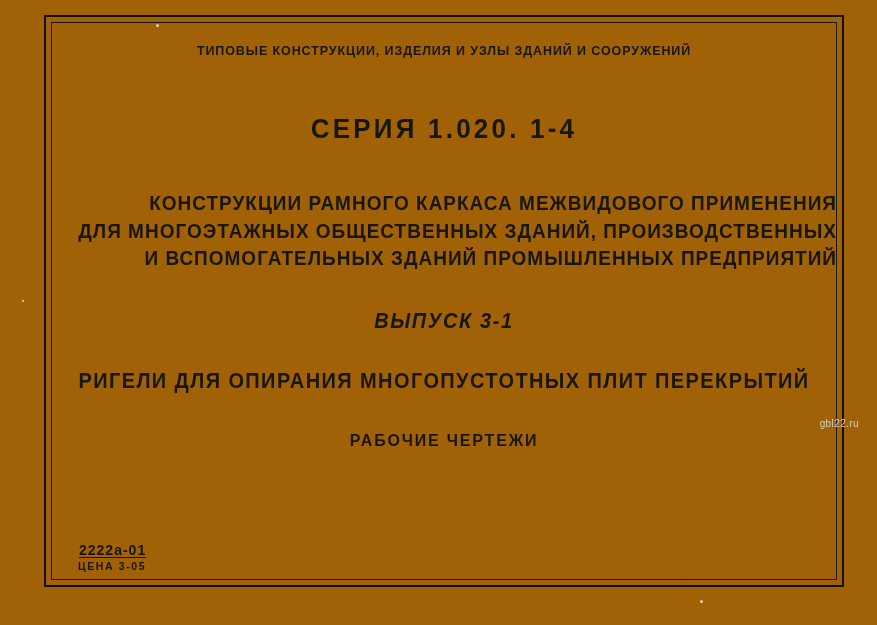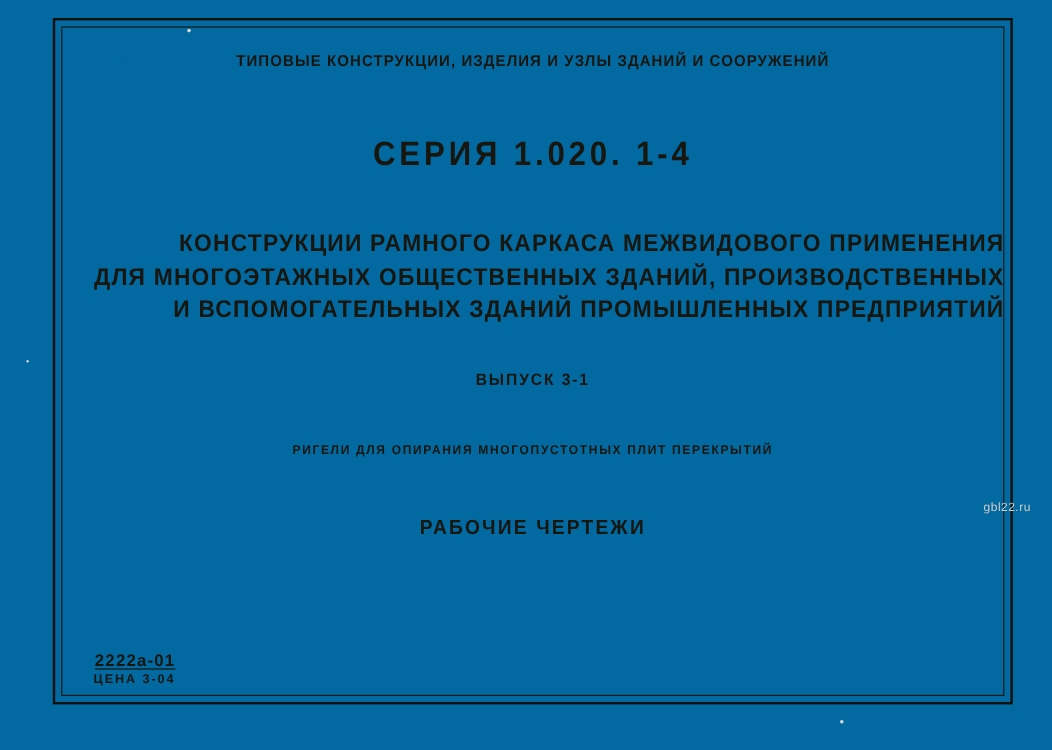--- a/index.html
+++ b/index.html
@@ -11,21 +11,21 @@
     width: 877px;
     height: 625px;
     overflow: hidden;
     font-family: "Liberation Sans", sans-serif;
   }
 
   #page {
     position: relative;
     width: 877px;
     height: 625px;
-    background: #0369a1;
+    background: #a16207;
   }
 
   
   #page::before {
     content: "";
     position: absolute;
     inset: 0;
     background:
       radial-gradient(circle at 12% 8%, rgba(0,0,0,0.015) 0 2px, transparent 3px),
       radial-gradient(circle at 78% 92%, rgba(0,0,0,0.015) 0 2px, transparent 3px),
@@ -101,29 +101,30 @@
     letter-spacing: 1.0px;
     font-weight: bold;
     color: #17160f;
     line-height: 1.45;
     white-space: nowrap;
     transform: scaleY(1.06);
   }
 
   #issue-line {
     top: 288px;
-    font-size: 13px;
+    font-size: 20px;
     letter-spacing: 1.6px;
     font-weight: bold;
     transform: scaleY(1.06);
+    font-style: italic;
   }
 
   #subject-line {
     top: 348px;
-    font-size: 10px;
+    font-size: 20px;
     letter-spacing: 1.4px;
     font-weight: bold;
     transform: scaleY(1.06);
   }
 
   #docset-line {
     top: 410px;
     font-size: 16px;
     letter-spacing: 1.8px;
     font-weight: bold;
@@ -194,21 +195,21 @@
     </div>
 
     <div class="ln" id="issue-line">ВЫПУСК 3-1</div>
 
     <div class="ln" id="subject-line">РИГЕЛИ   ДЛЯ   ОПИРАНИЯ   МНОГОПУСТОТНЫХ   ПЛИТ   ПЕРЕКРЫТИЙ</div>
 
     <div class="ln" id="docset-line">РАБОЧИЕ ЧЕРТЕЖИ</div>
 
     <div id="stamp">
       <div class="code">2222a-01</div>
-      <div class="price">ЦЕНА  3-04</div>
+      <div class="price">ЦЕНА  3-05</div>
     </div>
 
   </div>
 
   <div id="watermark">gbl22.ru</div>
 
   <div class="speck" style="left:156px; top:24px; width:3px; height:3px;"></div>
   <div class="speck" style="left:700px; top:600px; width:3px; height:3px;"></div>
   <div class="speck" style="left:22px; top:300px; width:2px; height:2px;"></div>
 

